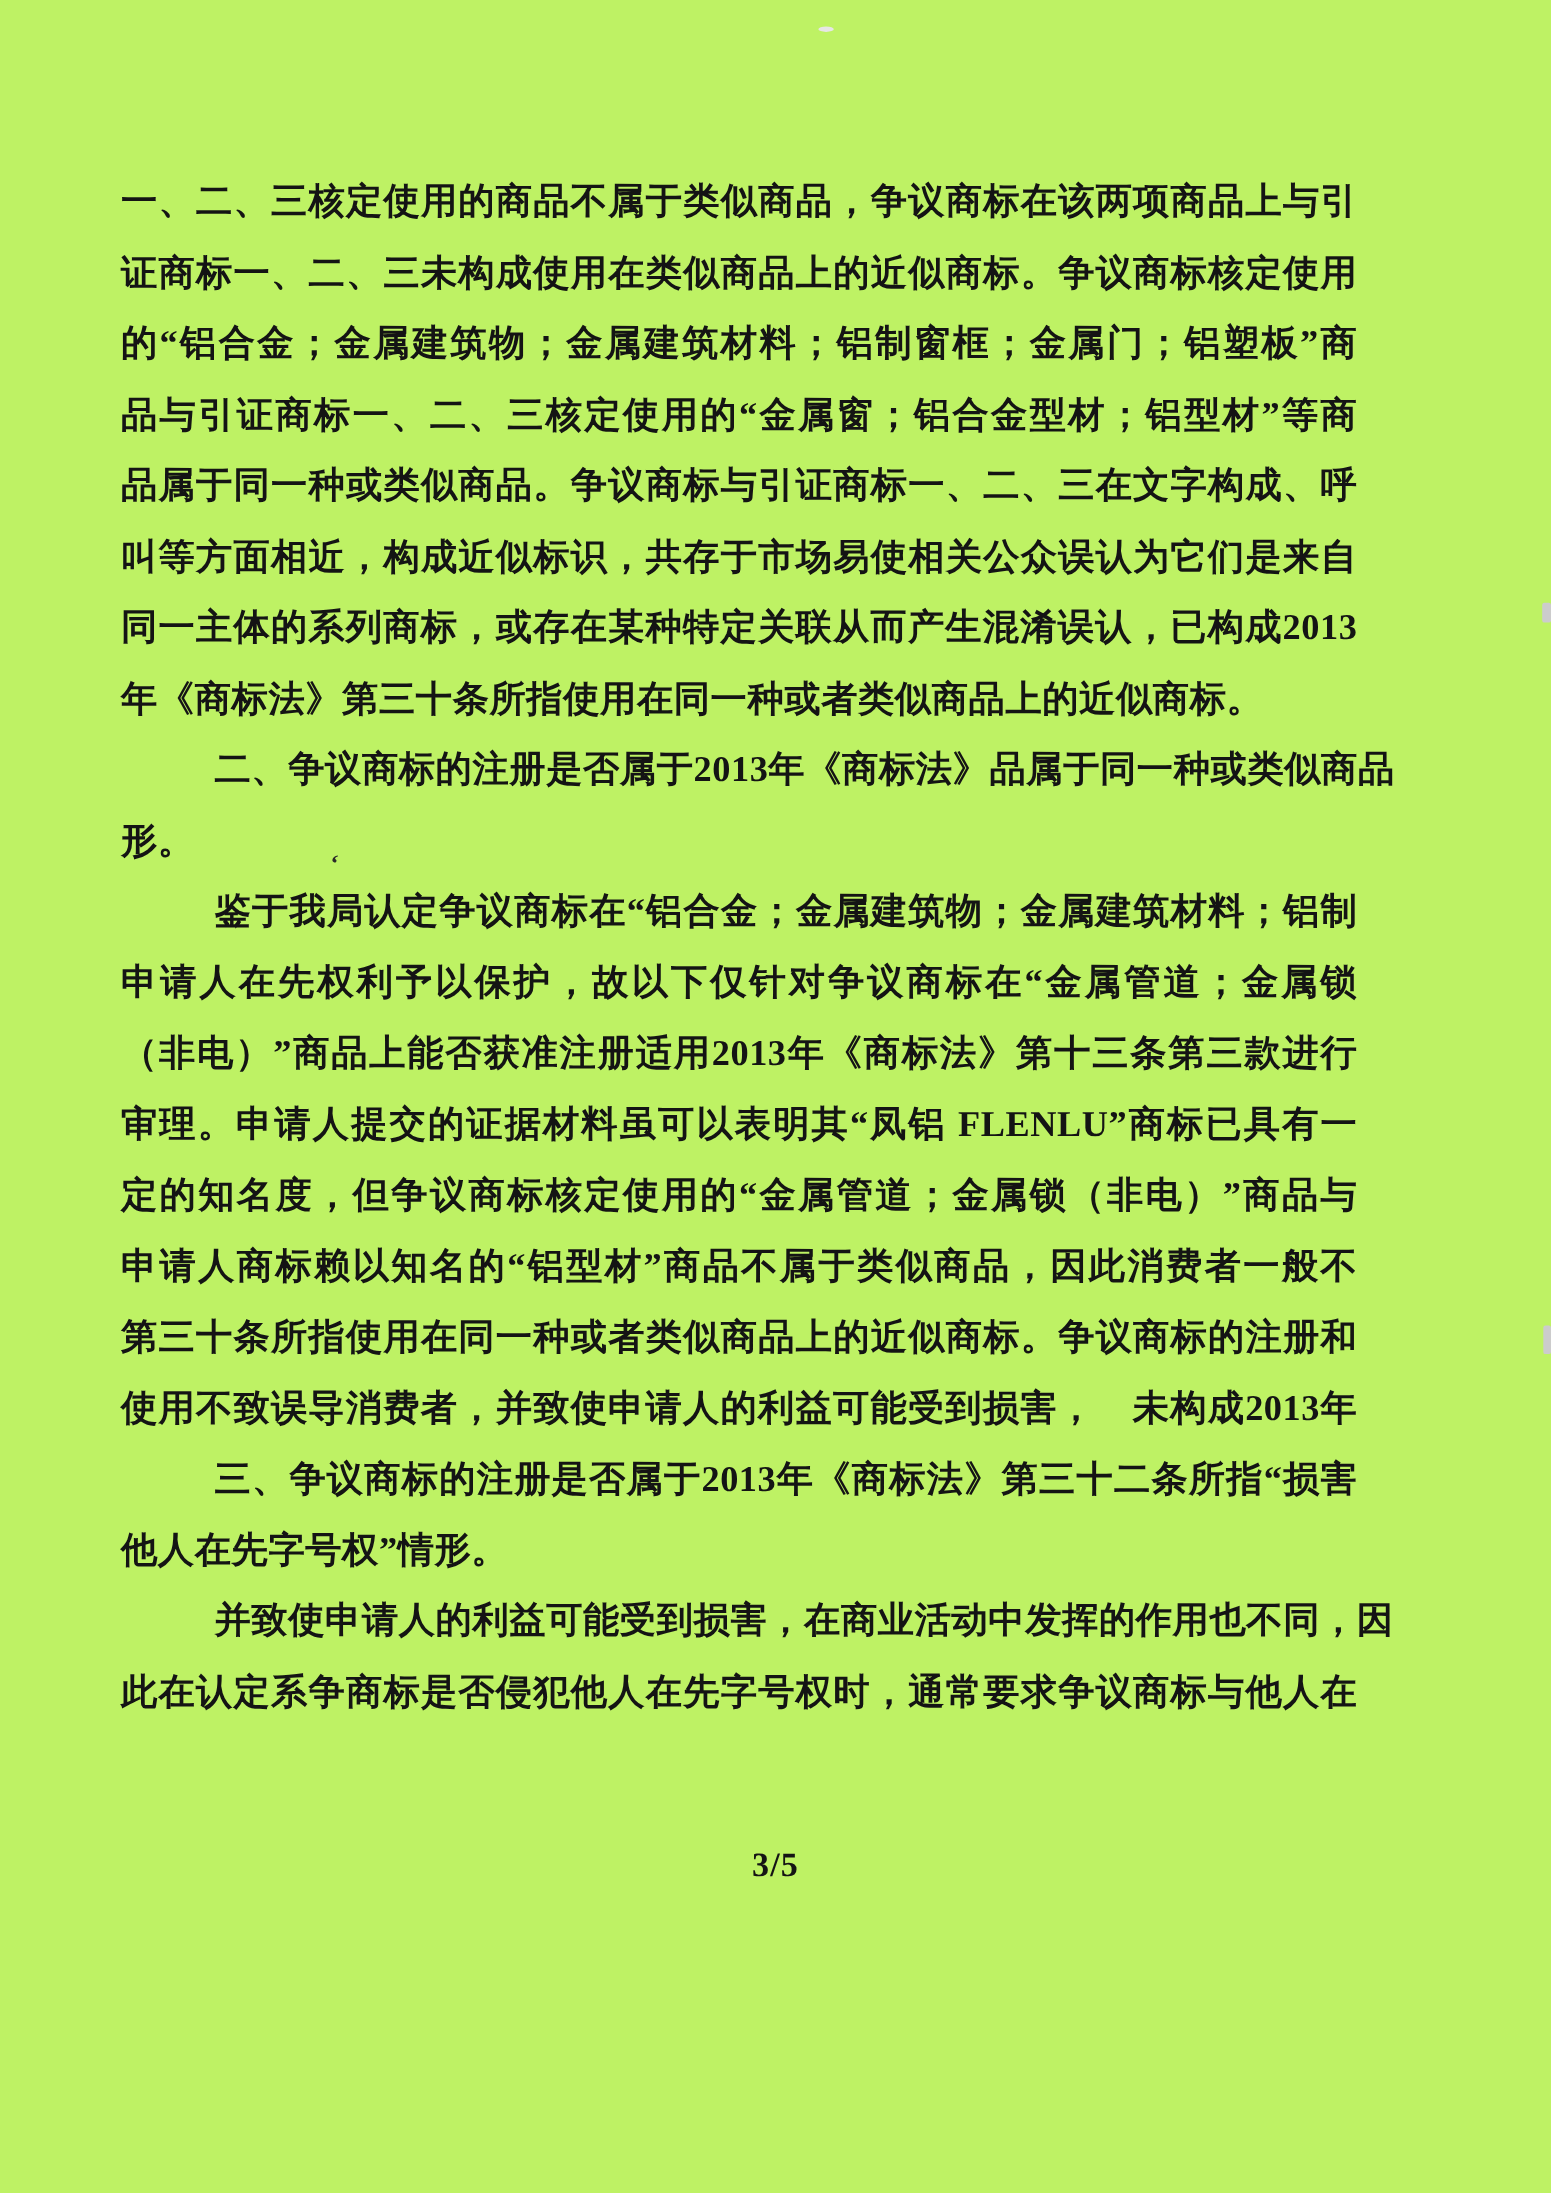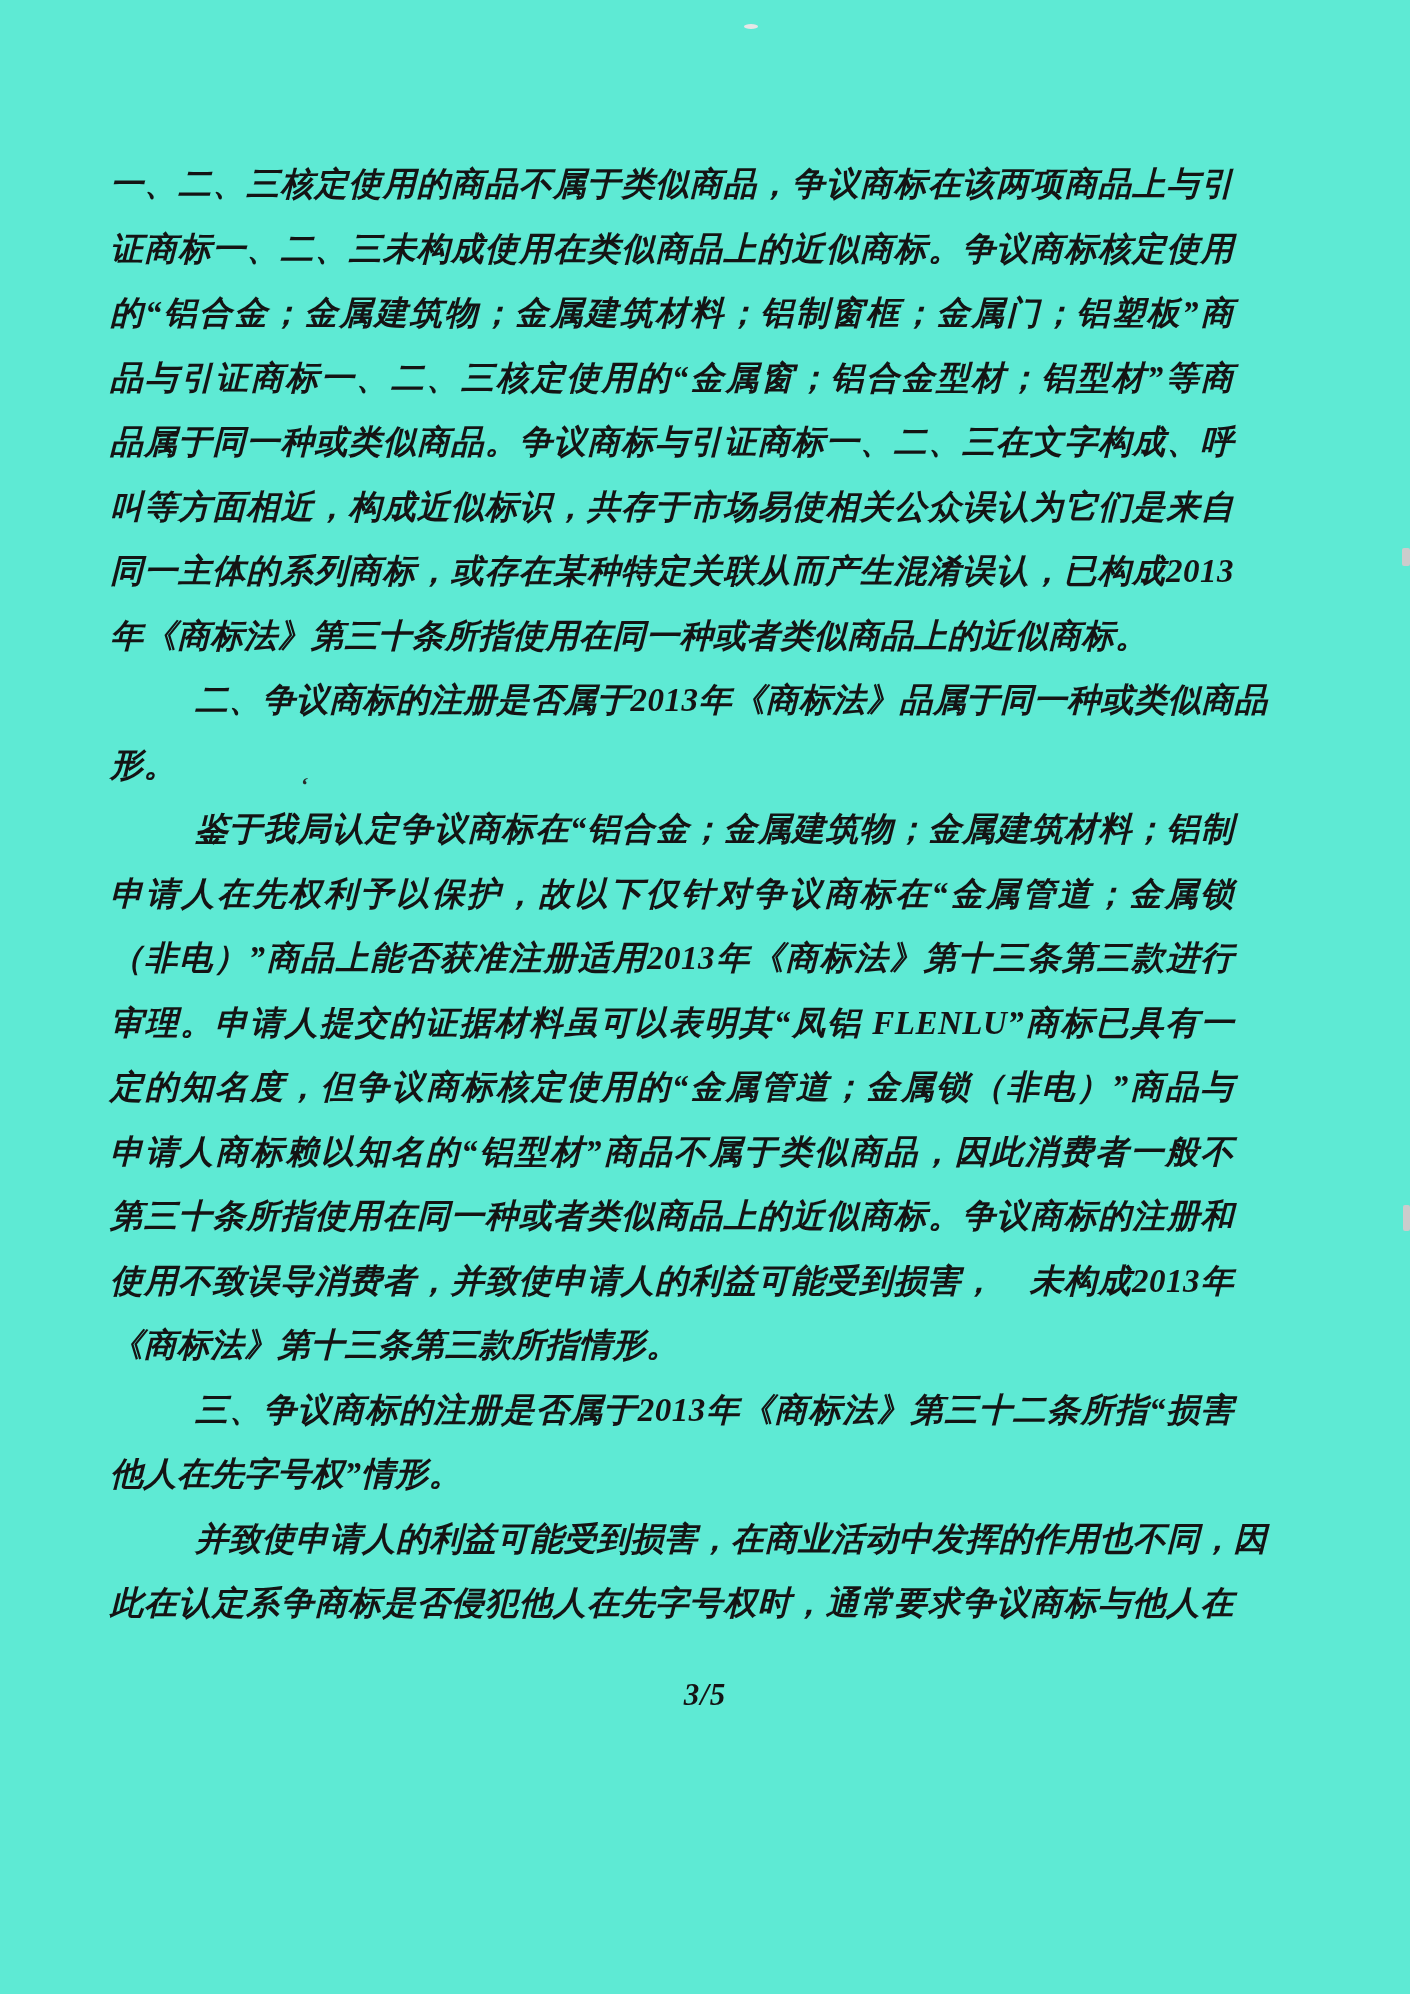--- a/index.html
+++ b/index.html
@@ -4,25 +4,24 @@
 <style>
   html, body {
     margin: 0;
     padding: 0;
     background: #ffffff;
   }
   .page {
     position: relative;
     width: 1410px;
     height: 1994px;
-    background: #5eead4;
+    background: #bef264;
     overflow: hidden;
     font-family: "Liberation Serif", "DejaVu Serif", serif;
     color: #141414;
-    font-style: italic;
   }
   .text-block {
     position: absolute;
     left: 110px;
     top: 152px;
     width: 1124px;
   }
   .line {
     font-size: 33px;
     font-weight: 600;
@@ -85,21 +84,20 @@
       <div class="line indent">二、争议商标的注册是否属于2013年《商标法》品属于同一种或类似商品</div>
       <div class="line end">形。</div>
       <div class="line indent">鉴于我局认定争议商标在“铝合金；金属建筑物；金属建筑材料；铝制</div>
       <div class="line">申请人在先权利予以保护，故以下仅针对争议商标在“金属管道；金属锁</div>
       <div class="line">（非电）”商品上能否获准注册适用2013年《商标法》第十三条第三款进行</div>
       <div class="line">审理。申请人提交的证据材料虽可以表明其“凤铝 FLENLU”商标已具有一</div>
       <div class="line">定的知名度，但争议商标核定使用的“金属管道；金属锁（非电）”商品与</div>
       <div class="line">申请人商标赖以知名的“铝型材”商品不属于类似商品，因此消费者一般不</div>
       <div class="line">第三十条所指使用在同一种或者类似商品上的近似商标。争议商标的注册和</div>
       <div class="line">使用不致误导消费者，并致使申请人的利益可能受到损害，　未构成2013年</div>
-      <div class="line end">《商标法》第十三条第三款所指情形。</div>
       <div class="line indent">三、争议商标的注册是否属于2013年《商标法》第三十二条所指“损害</div>
       <div class="line end">他人在先字号权”情形。</div>
       <div class="line indent">并致使申请人的利益可能受到损害，在商业活动中发挥的作用也不同，因</div>
       <div class="line">此在认定系争商标是否侵犯他人在先字号权时，通常要求争议商标与他人在</div>
     </div>
 
   <div class="stray-mark">ʻ</div>
 
   <div class="page-number">3/5</div>
 

